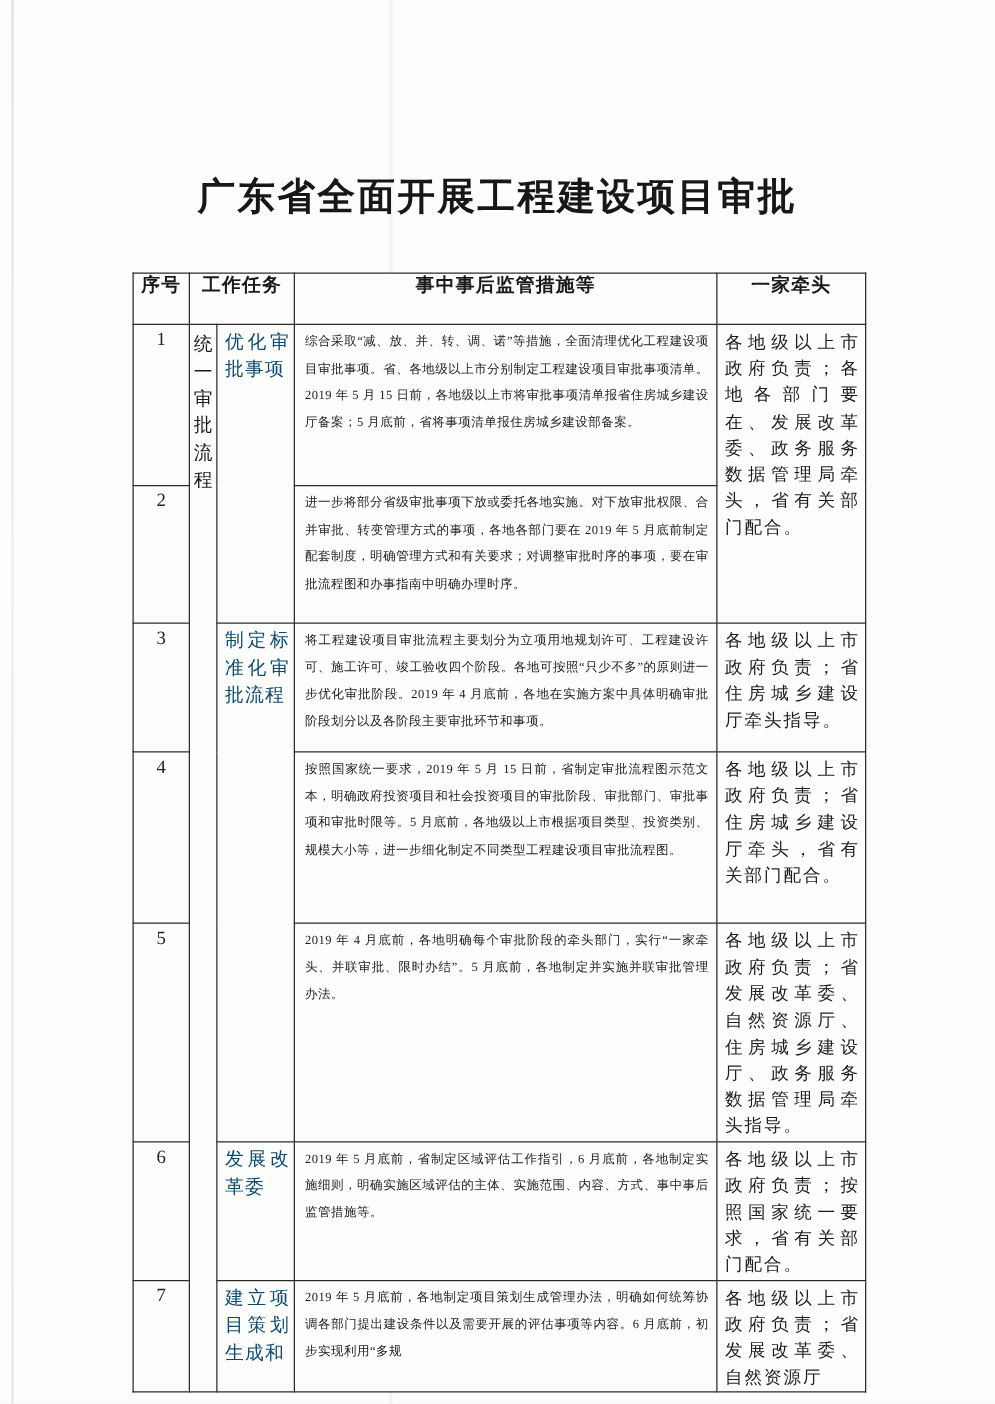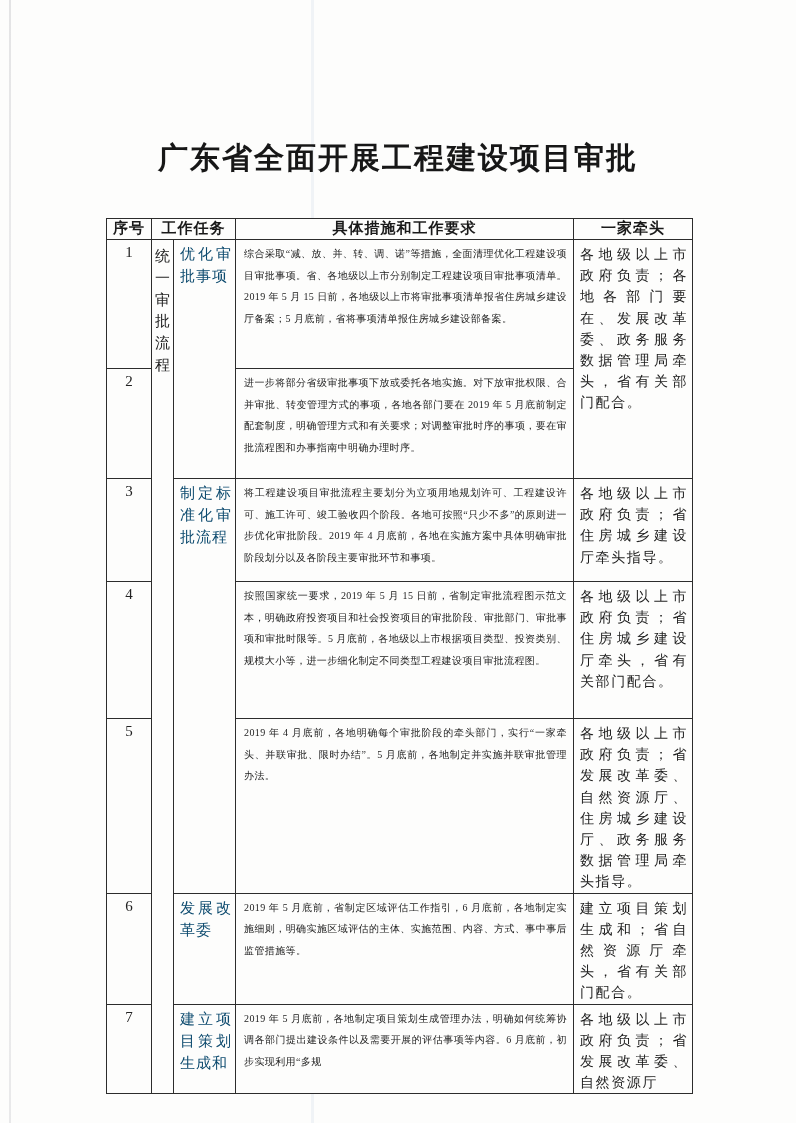--- a/index.html
+++ b/index.html
@@ -45,21 +45,21 @@
     border: 1.4px solid #2c2c2c;
     vertical-align: top;
     overflow: hidden;
   }
   col.c-no    { width: 45px; }
   col.c-group { width: 22px; }
   col.c-task  { width: 62px; }
   col.c-meas  { width: 338px; }
   col.c-resp  { width: 119px; }
   th.hdr {
-    height: 21px;
+    height: 41px;
     font-family: "Liberation Sans", "DejaVu Sans", sans-serif;
     font-weight: bold;
     font-size: 15px;
     text-align: center;
     vertical-align: middle;
     color: #1a1a1a;
     letter-spacing: 1px;
   }
   td.no-cell {
     text-align: center;
@@ -129,21 +129,21 @@
         <col class="c-no">
           <col class="c-group">
           <col class="c-task">
           <col class="c-meas">
           <col class="c-resp">
       </colgroup>
       <tbody>
           <tr>
         <th class="hdr">序号</th>
         <th class="hdr" colspan="2">工作任务</th>
-        <th class="hdr">具体措施和工作要求</th>
+        <th class="hdr">事中事后监管措施等</th>
         <th class="hdr">一家牵头</th>
       </tr>
 
       <tr class="r1">
         <td class="no-cell">1</td>
         <td class="group-cell" rowspan="7">统一审批流程</td>
         <td class="task-cell" rowspan="2">优化审批事项</td>
         <td class="meas-cell">综合采取“减、放、并、转、调、诺”等措施，全面清理优化工程建设项目审批事项。省、各地级以上市分别制定工程建设项目审批事项清单。2019 年 5 月 15 日前，各地级以上市将审批事项清单报省住房城乡建设厅备案；5 月底前，省将事项清单报住房城乡建设部备案。</td>
         <td class="resp-cell" rowspan="2">各地级以上市政府负责；各地各部门要在、发展改革委、政务服务数据管理局牵头，省有关部门配合。</td>
       </tr>
@@ -169,21 +169,21 @@
       <tr class="r5">
         <td class="no-cell">5</td>
         <td class="meas-cell">2019 年 4 月底前，各地明确每个审批阶段的牵头部门，实行“一家牵头、并联审批、限时办结”。5 月底前，各地制定并实施并联审批管理办法。</td>
         <td class="resp-cell">各地级以上市政府负责；省发展改革委、自然资源厅、住房城乡建设厅、政务服务数据管理局牵头指导。</td>
       </tr>
 
       <tr class="r6">
         <td class="no-cell">6</td>
         <td class="task-cell">发展改革委</td>
         <td class="meas-cell">2019 年 5 月底前，省制定区域评估工作指引，6 月底前，各地制定实施细则，明确实施区域评估的主体、实施范围、内容、方式、事中事后监管措施等。</td>
-        <td class="resp-cell">建立项目策划生成和；省自然资源厅牵头，省有关部门配合。</td>
+        <td class="resp-cell">各地级以上市政府负责；按照国家统一要求，省有关部门配合。</td>
       </tr>
 
       <tr class="r7">
         <td class="no-cell">7</td>
         <td class="task-cell">建立项目策划生成和</td>
         <td class="meas-cell">2019 年 5 月底前，各地制定项目策划生成管理办法，明确如何统筹协调各部门提出建设条件以及需要开展的评估事项等内容。6 月底前，初步实现利用“多规</td>
         <td class="resp-cell">各地级以上市政府负责；省发展改革委、自然资源厅</td>
       </tr>
     </tbody>
       </table>

